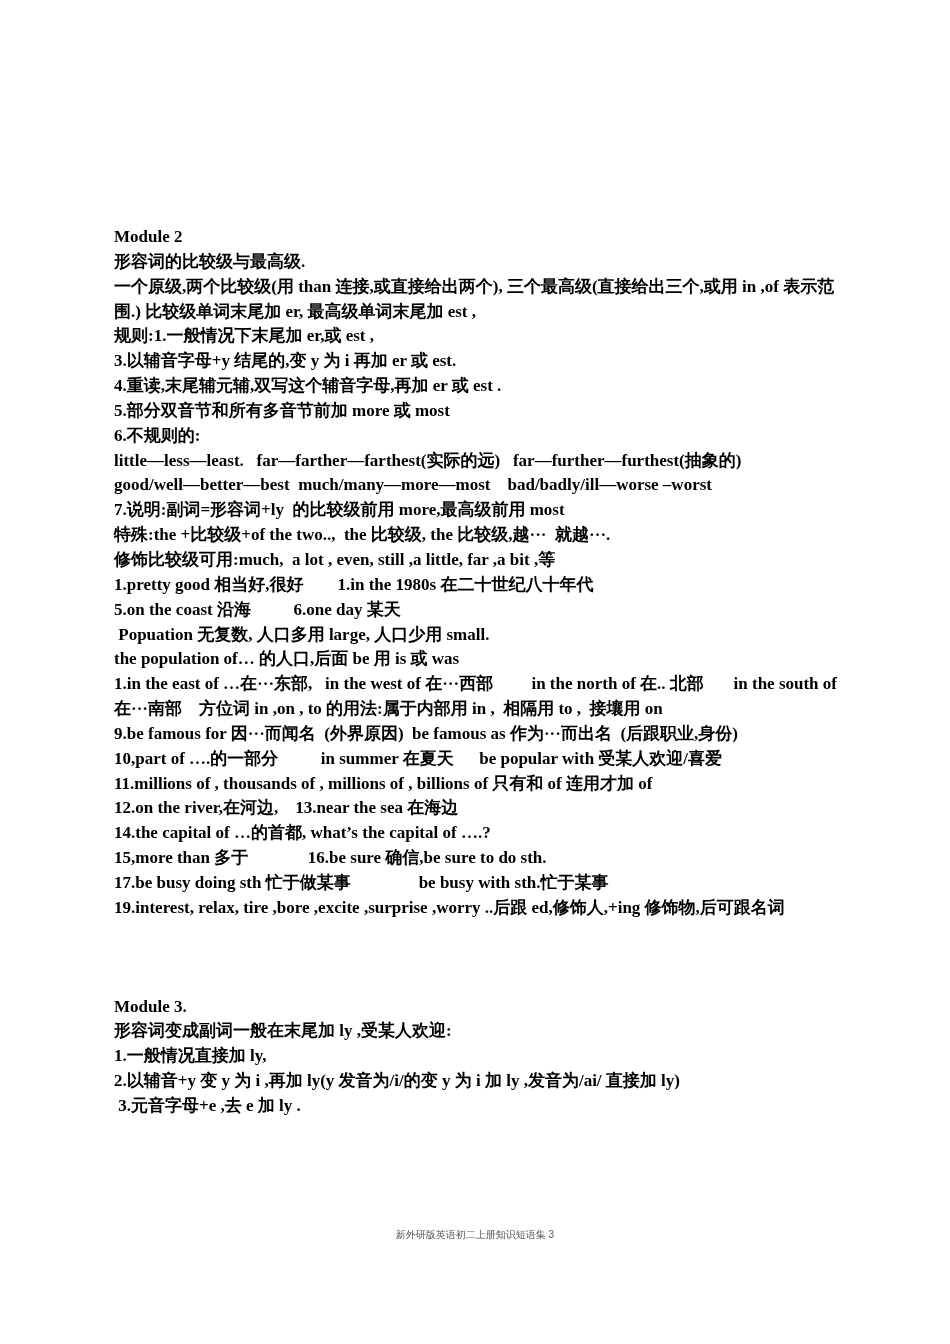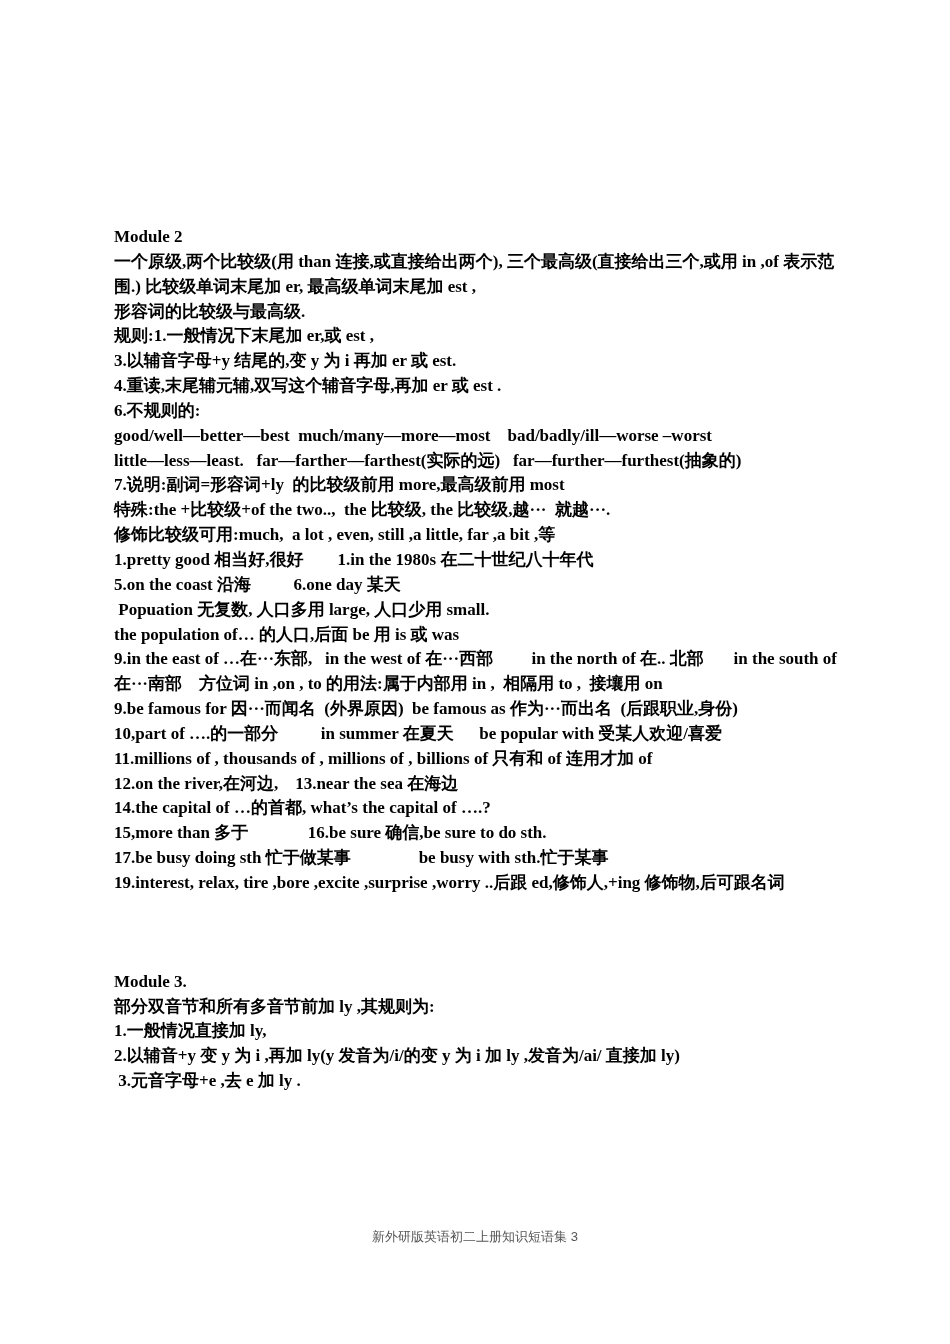--- a/index.html
+++ b/index.html
@@ -8,56 +8,57 @@
     position: absolute; left: 114px; top: 225px; width: 730px;
     font-family: "Liberation Serif", "DejaVu Serif", serif;
     font-weight: bold; font-size: 17px; color: #000;
   }
   .line { height: 24.85px; line-height: 24.85px; white-space: pre; }
   .line.wrap { white-space: normal; height: auto; line-height: 24.85px; }
   .gap { height: 74px; }
   .footer {
     position: absolute; left: 0; width: 950px; top: 1228px; text-align: center;
     font-family: "Liberation Sans", "DejaVu Sans", sans-serif;
-    font-size: 13px; color: #555555;
+    font-size: 10px; color: #555555;
   }
 </style>
 </head>
 <body>
 
 <div class="page">
   <div class="line">Module 2</div>
+  <div class="line">形容词的比较级与最高级.</div>
   <div class="line wrap">一个原级,两个比较级(用 than 连接,或直接给出两个), 三个最高级(直接给出三个,或用 in ,of 表示范围.)  比较级单词末尾加 er, 最高级单词末尾加 est ,</div>
-  <div class="line">形容词的比较级与最高级.</div>
   <div class="line">规则:1.一般情况下末尾加 er,或 est ,</div>
   <div class="line">3.以辅音字母+y 结尾的,变 y 为 i 再加 er 或 est.</div>
   <div class="line">4.重读,末尾辅元辅,双写这个辅音字母,再加 er 或 est .</div>
+  <div class="line">5.部分双音节和所有多音节前加 more 或 most</div>
   <div class="line">6.不规则的:</div>
+  <div class="line">little—less—least.   far—farther—farthest(实际的远)   far—further—furthest(抽象的)</div>
   <div class="line">good/well—better—best  much/many—more—most    bad/badly/ill—worse –worst</div>
-  <div class="line">little—less—least.   far—farther—farthest(实际的远)   far—further—furthest(抽象的)</div>
   <div class="line">7.说明:副词=形容词+ly  的比较级前用 more,最高级前用 most</div>
   <div class="line">特殊:the +比较级+of the two..,  the 比较级, the 比较级,越···  就越···.</div>
   <div class="line">修饰比较级可用:much,  a lot , even, still ,a little, far ,a bit ,等</div>
   <div class="line">1.pretty good 相当好,很好        1.in the 1980s 在二十世纪八十年代</div>
   <div class="line">5.on the coast 沿海          6.one day 某天</div>
   <div class="line"> Popuation 无复数, 人口多用 large, 人口少用 small.</div>
   <div class="line">the population of… 的人口,后面 be 用 is 或 was</div>
-  <div class="line">9.in the east of …在···东部,   in the west of 在···西部         in the north of 在.. 北部       in the south of</div>
+  <div class="line">1.in the east of …在···东部,   in the west of 在···西部         in the north of 在.. 北部       in the south of</div>
   <div class="line">在···南部    方位词 in ,on , to 的用法:属于内部用 in ,  相隔用 to ,  接壤用 on</div>
   <div class="line">9.be famous for 因···而闻名  (外界原因)  be famous as 作为···而出名  (后跟职业,身份)</div>
   <div class="line">10,part of ….的一部分          in summer 在夏天      be popular with 受某人欢迎/喜爱</div>
   <div class="line">11.millions of , thousands of , millions of , billions of 只有和 of 连用才加 of</div>
   <div class="line">12.on the river,在河边,    13.near the sea 在海边</div>
   <div class="line">14.the capital of …的首都, what’s the capital of ….?</div>
   <div class="line">15,more than 多于              16.be sure 确信,be sure to do sth.</div>
   <div class="line">17.be busy doing sth 忙于做某事                be busy with sth.忙于某事</div>
   <div class="line">19.interest, relax, tire ,bore ,excite ,surprise ,worry ..后跟 ed,修饰人,+ing 修饰物,后可跟名词</div>
 
   <div class="gap"></div>
 
   <div class="line">Module 3.</div>
-  <div class="line">部分双音节和所有多音节前加 ly ,其规则为:</div>
+  <div class="line">形容词变成副词一般在末尾加 ly ,受某人欢迎:</div>
   <div class="line">1.一般情况直接加 ly,</div>
   <div class="line">2.以辅音+y 变 y 为 i ,再加 ly(y 发音为/i/的变 y 为 i 加 ly ,发音为/ai/ 直接加 ly)</div>
   <div class="line"> 3.元音字母+e ,去 e 加 ly .</div>
 </div>
 
 <div class="footer">新外研版英语初二上册知识短语集 3</div>
 
 </body></html>

